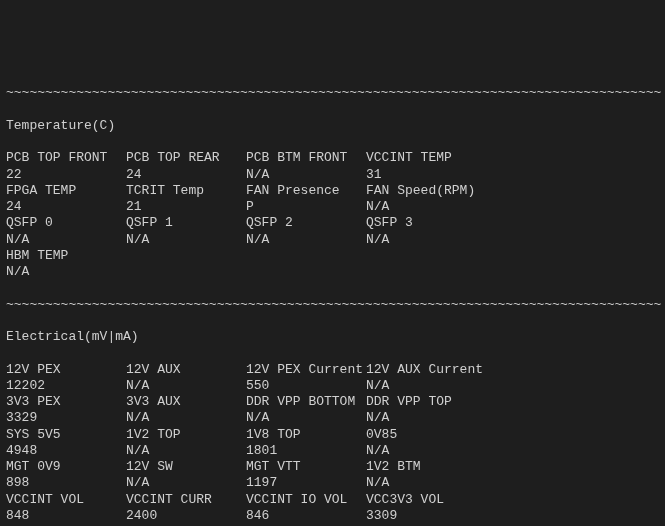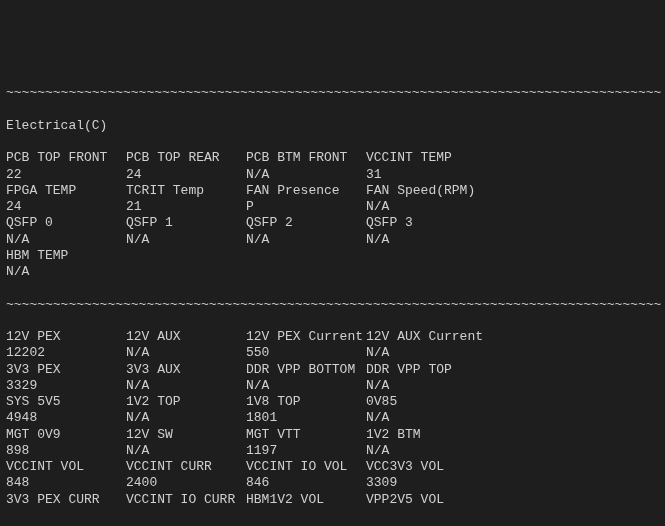--- a/index.html
+++ b/index.html
@@ -21,23 +21,24 @@
       width: 120px;
     }
   </style>
 </head>
 <body>
 
 
 
 <div>
 <div class="separator">~~~~~~~~~~~~~~~~~~~~~~~~~~~~~~~~~~~~~~~~~~~~~~~~~~~~~~~~~~~~~~~~~~~~~~~~~~~~~~~~~~~~</div>
-<div>Electrical(C)</div>
+<div>Temperature(C)</div>
 <div id="temp-rows"><div><span class="col">PCB TOP FRONT</span><span class="col">PCB TOP REAR</span><span class="col">PCB BTM FRONT</span><span class="col">VCCINT TEMP</span></div><div><span class="col">22</span><span class="col">24</span><span class="col">N/A</span><span class="col">31</span></div><div><span class="col">FPGA TEMP</span><span class="col">TCRIT Temp</span><span class="col">FAN Presence</span><span class="col">FAN Speed(RPM)</span></div><div><span class="col">24</span><span class="col">21</span><span class="col">P</span><span class="col">N/A</span></div><div><span class="col">QSFP 0</span><span class="col">QSFP 1</span><span class="col">QSFP 2</span><span class="col">QSFP 3</span></div><div><span class="col">N/A</span><span class="col">N/A</span><span class="col">N/A</span><span class="col">N/A</span></div><div><span class="col">HBM TEMP</span><span class="col"></span><span class="col"></span><span class="col"></span></div><div><span class="col">N/A</span><span class="col"></span><span class="col"></span><span class="col"></span></div></div>
 <div class="separator">~~~~~~~~~~~~~~~~~~~~~~~~~~~~~~~~~~~~~~~~~~~~~~~~~~~~~~~~~~~~~~~~~~~~~~~~~~~~~~~~~~~~</div>
+<div>Electrical(mV|mA)</div>
 <div id="elec-rows"><div><span class="col">12V PEX</span><span class="col">12V AUX</span><span class="col">12V PEX Current</span><span class="col">12V AUX Current</span></div><div><span class="col">12202</span><span class="col">N/A</span><span class="col">550</span><span class="col">N/A</span></div><div><span class="col">3V3 PEX</span><span class="col">3V3 AUX</span><span class="col">DDR VPP BOTTOM</span><span class="col">DDR VPP TOP</span></div><div><span class="col">3329</span><span class="col">N/A</span><span class="col">N/A</span><span class="col">N/A</span></div><div><span class="col">SYS 5V5</span><span class="col">1V2 TOP</span><span class="col">1V8 TOP</span><span class="col">0V85</span></div><div><span class="col">4948</span><span class="col">N/A</span><span class="col">1801</span><span class="col">N/A</span></div><div><span class="col">MGT 0V9</span><span class="col">12V SW</span><span class="col">MGT VTT</span><span class="col">1V2 BTM</span></div><div><span class="col">898</span><span class="col">N/A</span><span class="col">1197</span><span class="col">N/A</span></div><div><span class="col">VCCINT VOL</span><span class="col">VCCINT CURR</span><span class="col">VCCINT IO VOL</span><span class="col">VCC3V3 VOL</span></div><div><span class="col">848</span><span class="col">2400</span><span class="col">846</span><span class="col">3309</span></div><div><span class="col">3V3 PEX CURR</span><span class="col">VCCINT IO CURR</span><span class="col">HBM1V2 VOL</span><span class="col">VPP2V5 VOL</span></div></div>
 
 
 
 
 
 
 
 </div>
 

